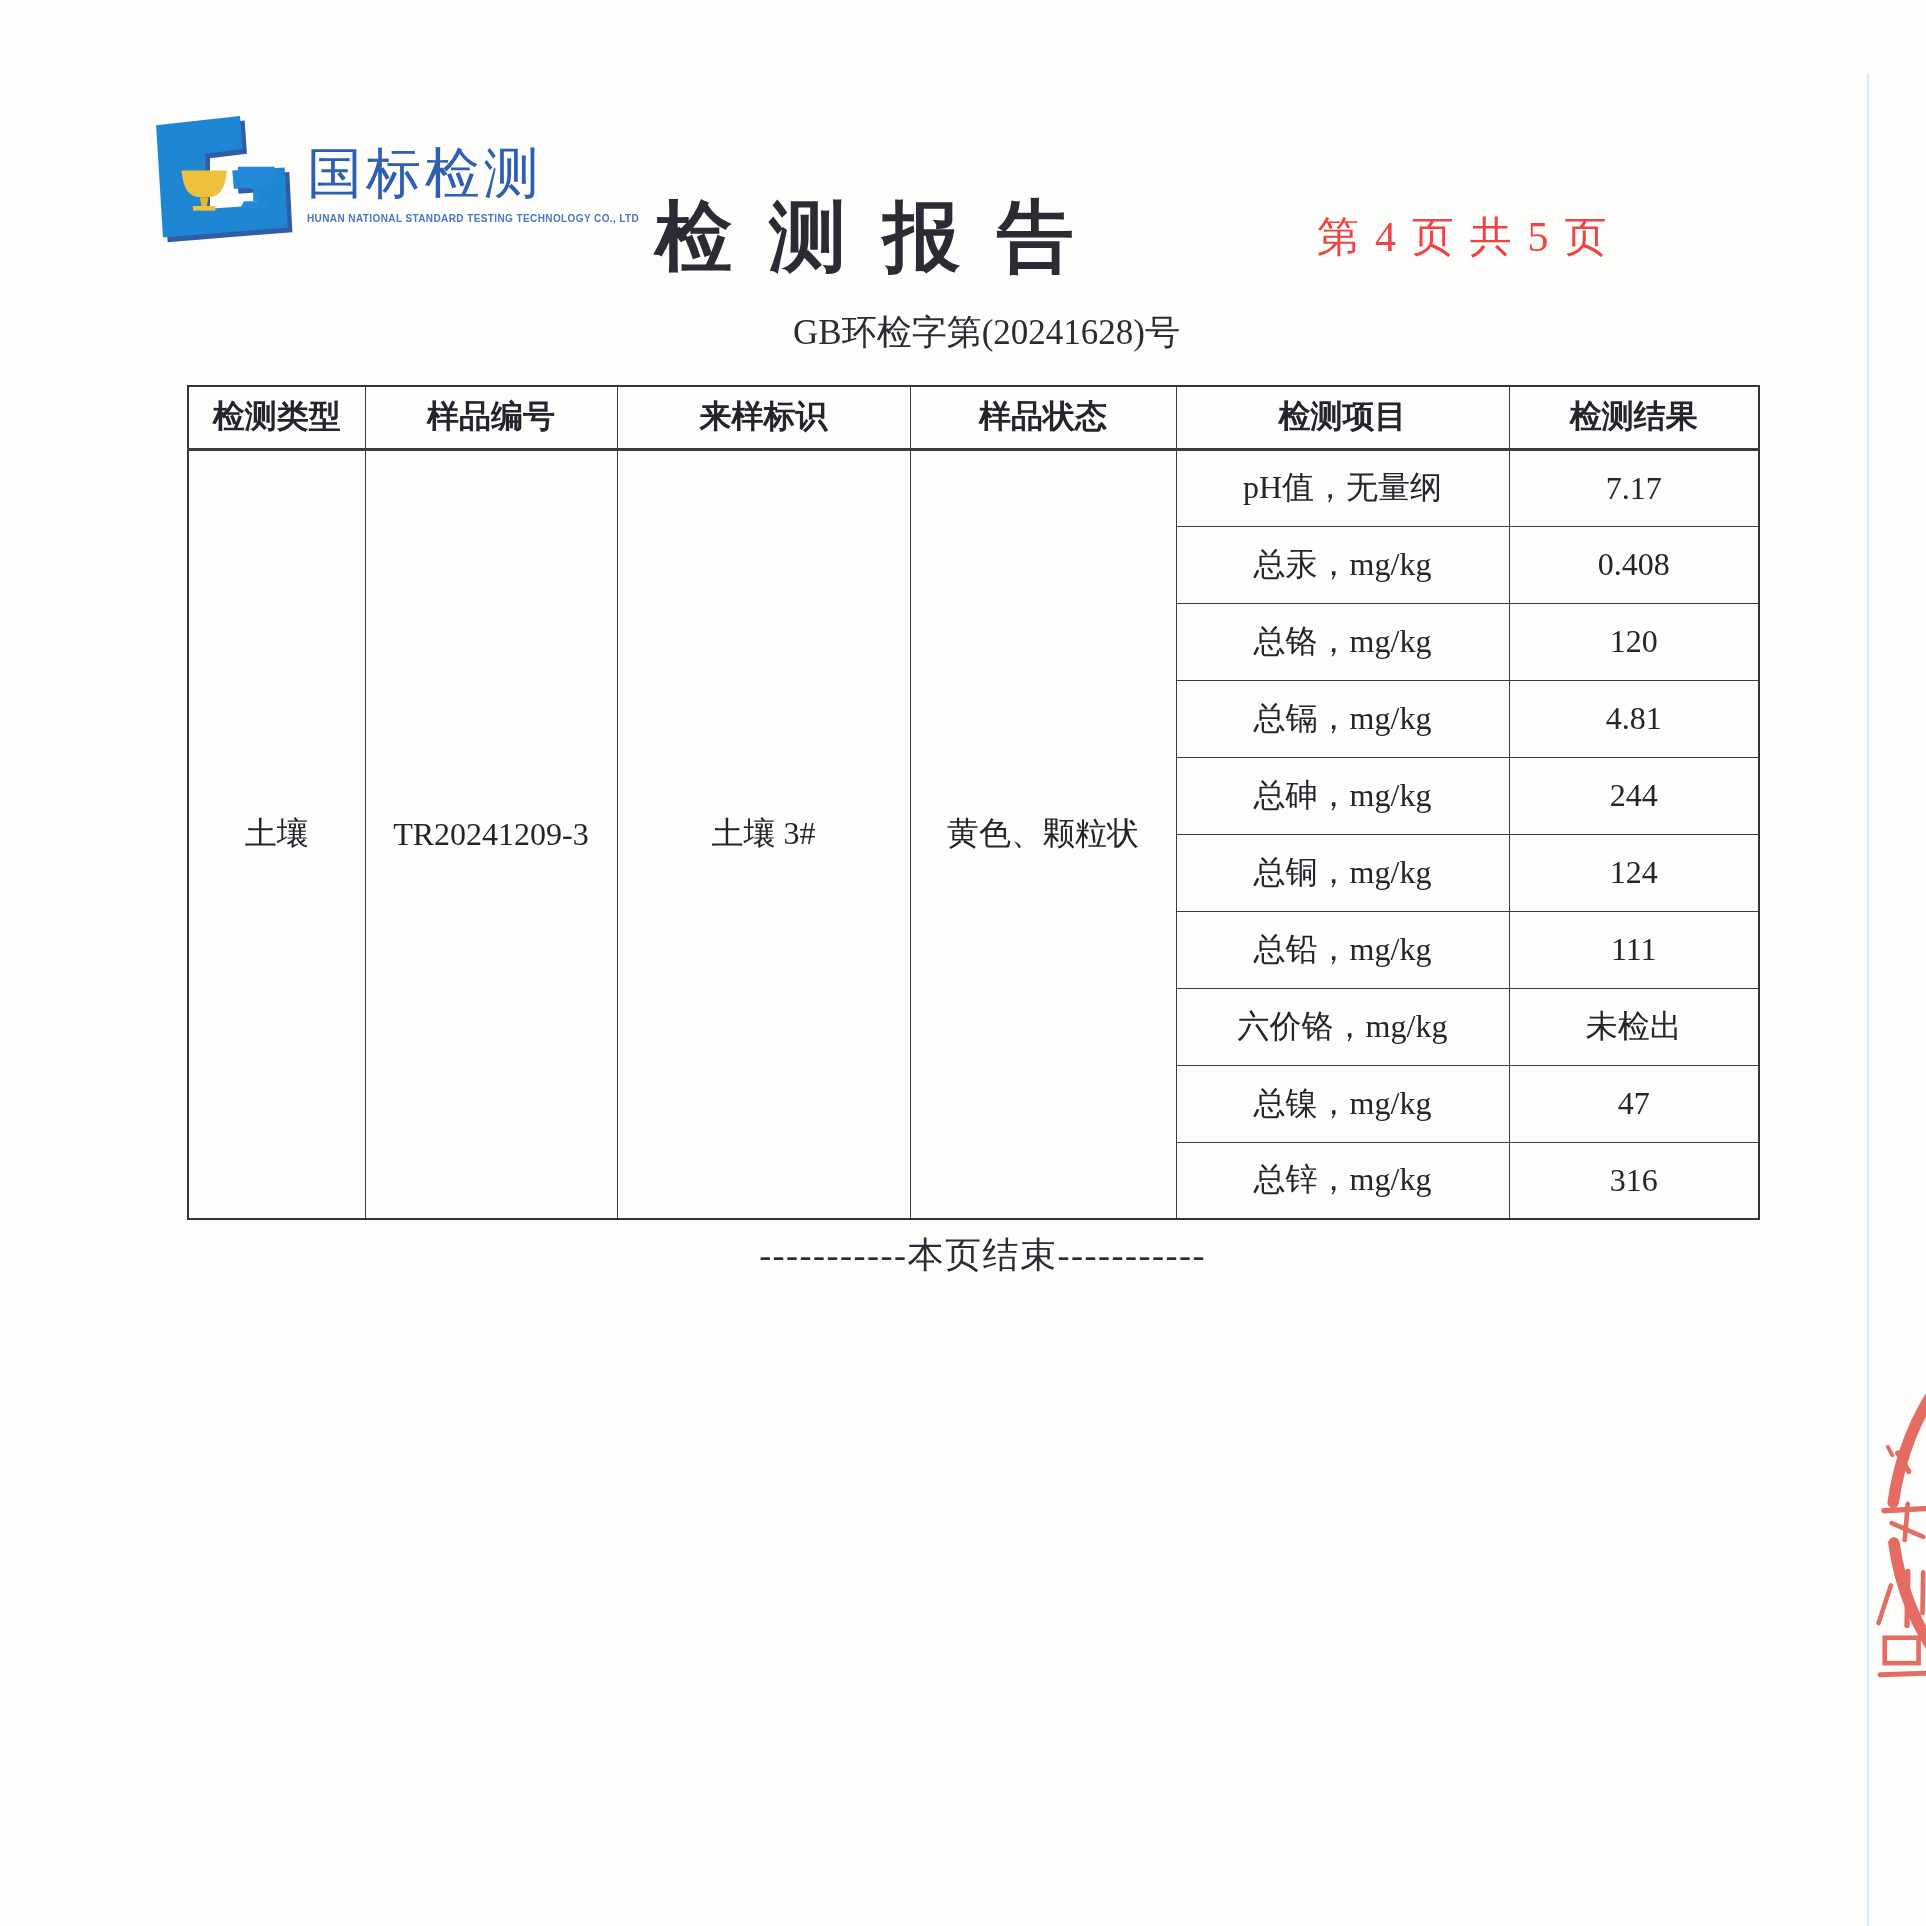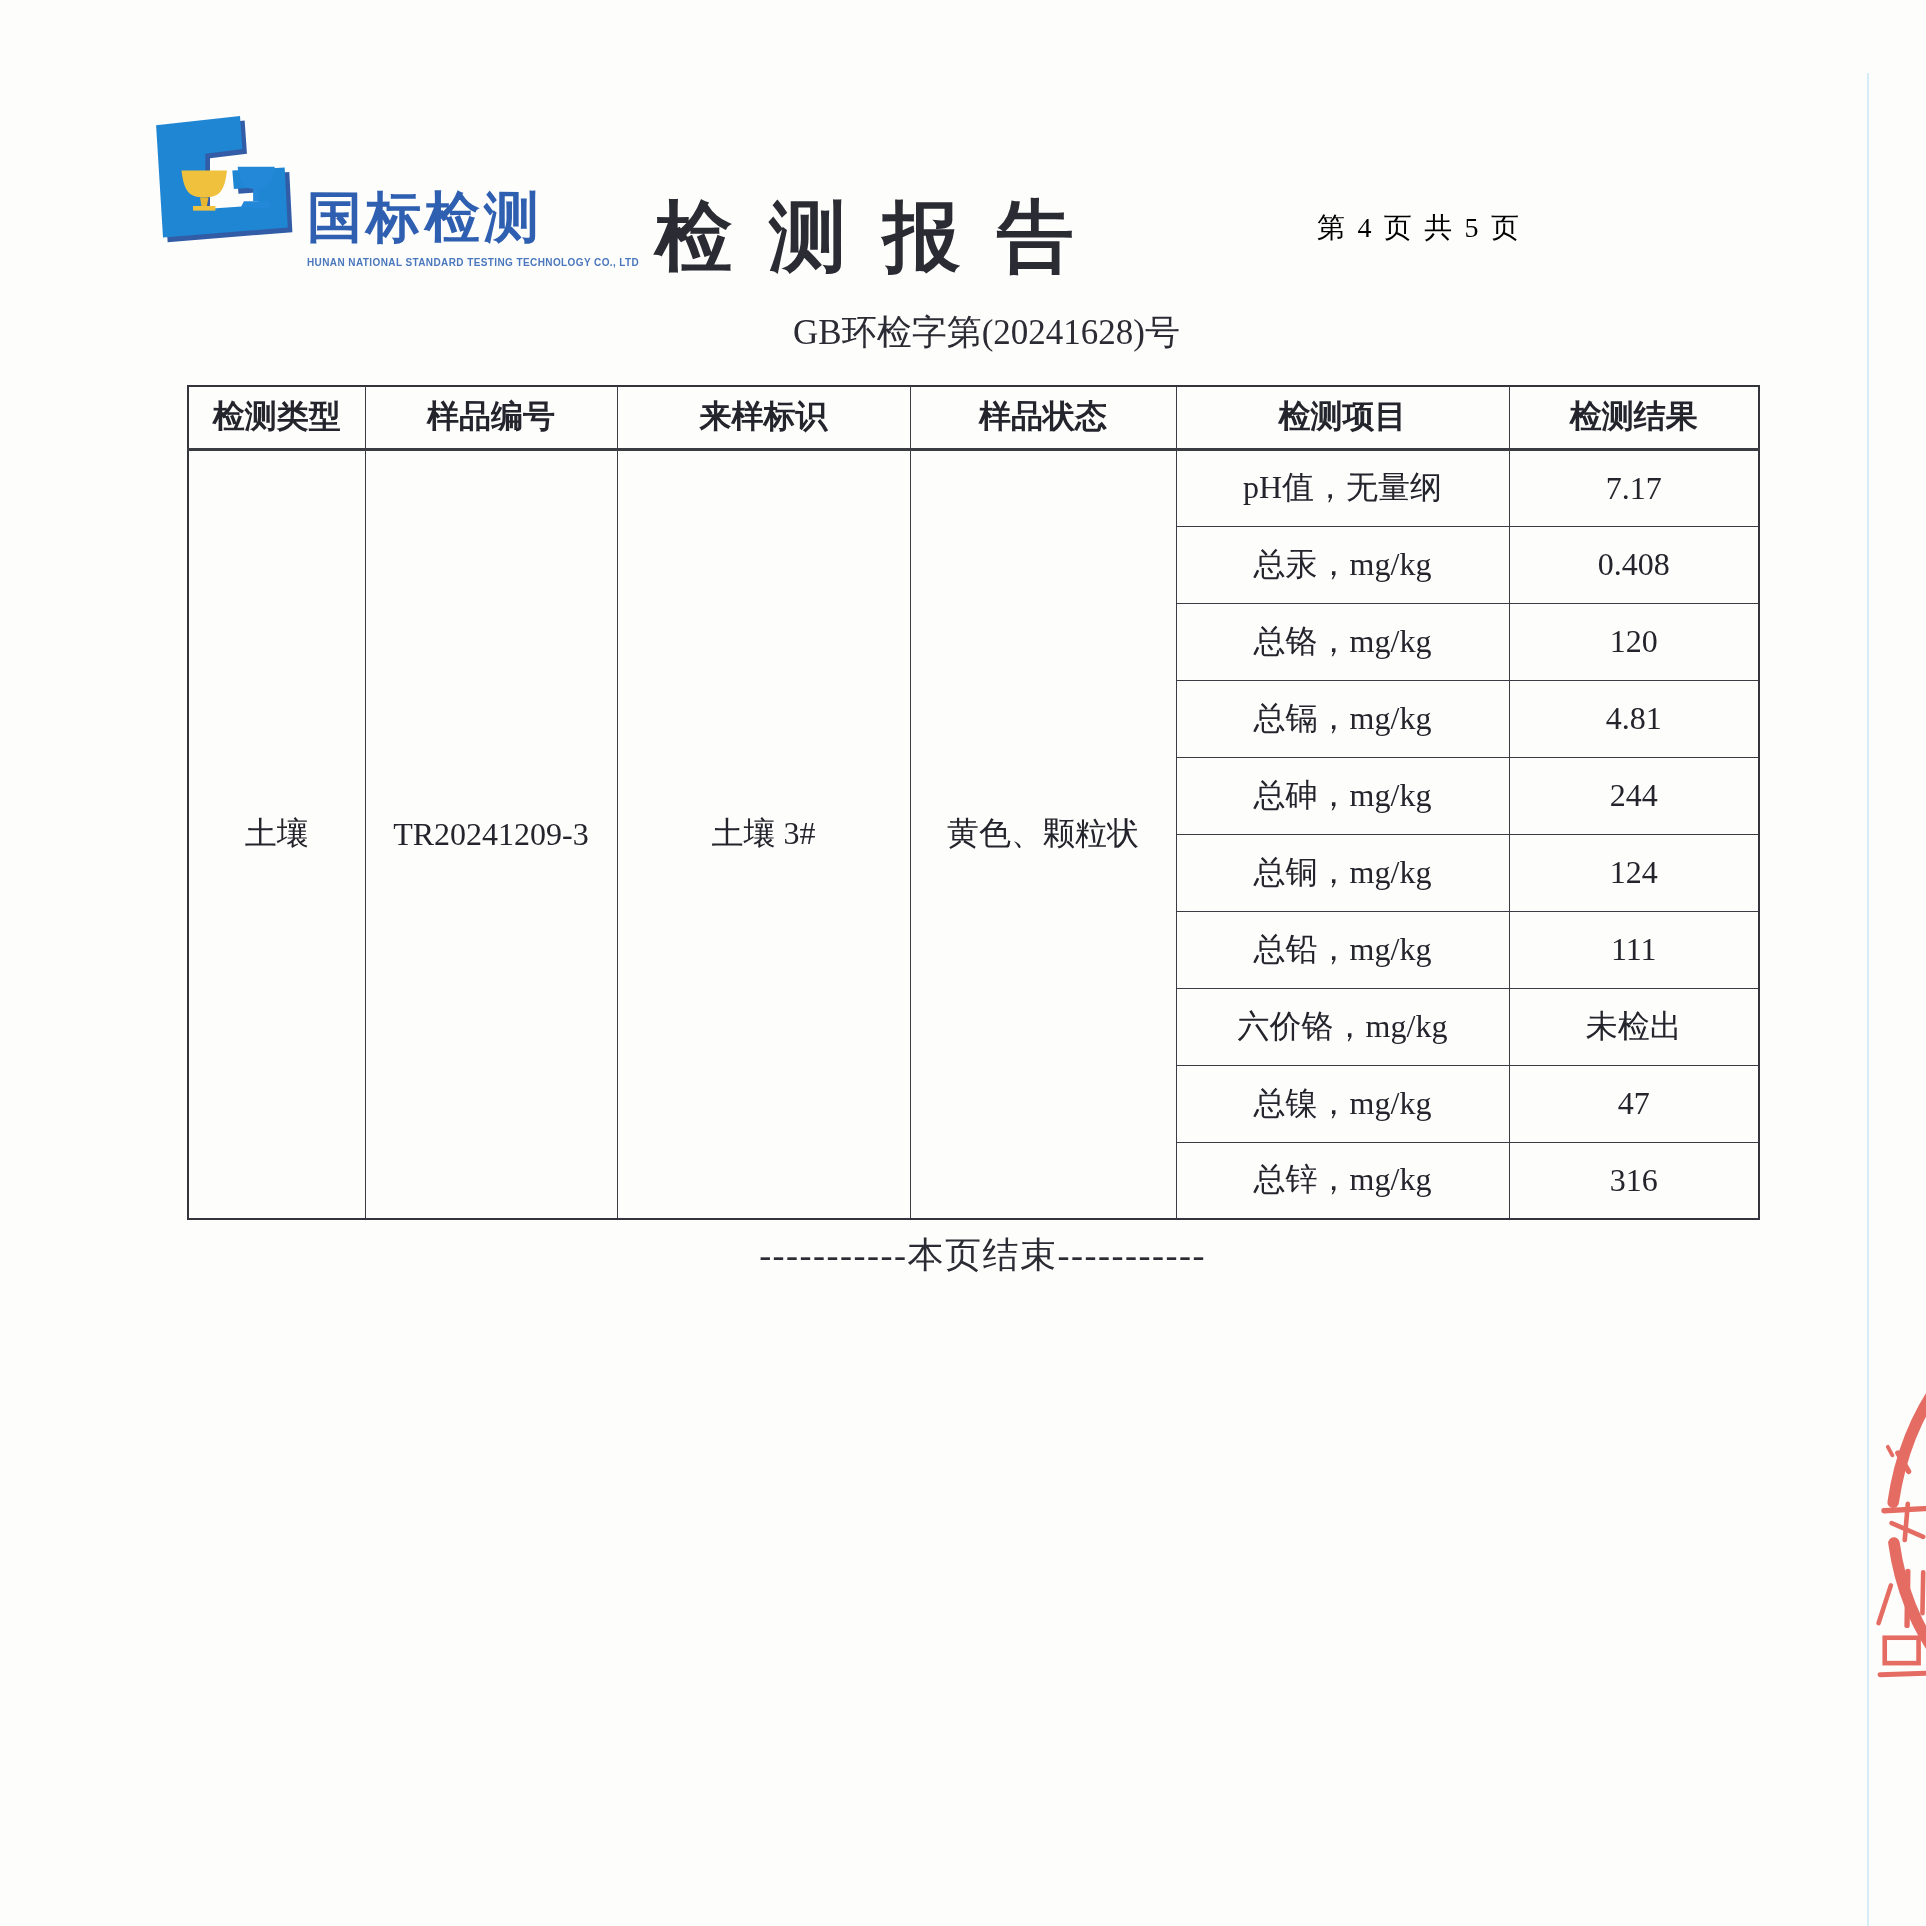--- a/index.html
+++ b/index.html
@@ -14,26 +14,25 @@
     color: #24242c;
   }
   .abs { position: absolute; }
 
   
   .logo-wrap { left: 143px; top: 112px; width: 424px; height: 139px; }
   .logo-mark { position: absolute; left: 0; top: 0; width: 154px; height: 131px; }
   .logo-textcol { position: absolute; left: 164px; top: 34px; }
   .logo-cn {
     font-family: "Liberation Sans", sans-serif;
-    font-weight: 700;
+    font-weight: 400;
     font-size: 55px;
     letter-spacing: 3.9px;
     color: #2e5fb0;
     line-height: 1;
-    margin-top: 44px;
   }
   .logo-en {
     font-family: "Liberation Sans", sans-serif;
     font-weight: 700;
     font-size: 10px;
     letter-spacing: 0.4px;
     color: #4a77bd;
     margin-top: 12px;
     white-space: nowrap;
   }
@@ -43,23 +42,23 @@
     left: 655px; top: 197px; width: 663px;
     text-align: left;
     font-size: 77px;
     font-weight: 700;
     word-spacing: 17.7px;
     color: #2b2b33;
     line-height: 1.05;
   }
   .page-info {
     left: 1317px; top: 209px; width: 347px;
-    font-size: 28px;
+    font-size: 42px;
     word-spacing: 5.4px;
-    color: #000000;
+    color: #ef4444;
     white-space: pre;
   }
   .report-no {
     left: 655px; top: 309px; width: 663px;
     text-align: center;
     font-size: 35px;
     color: #2b2b33;
   }
 
   

